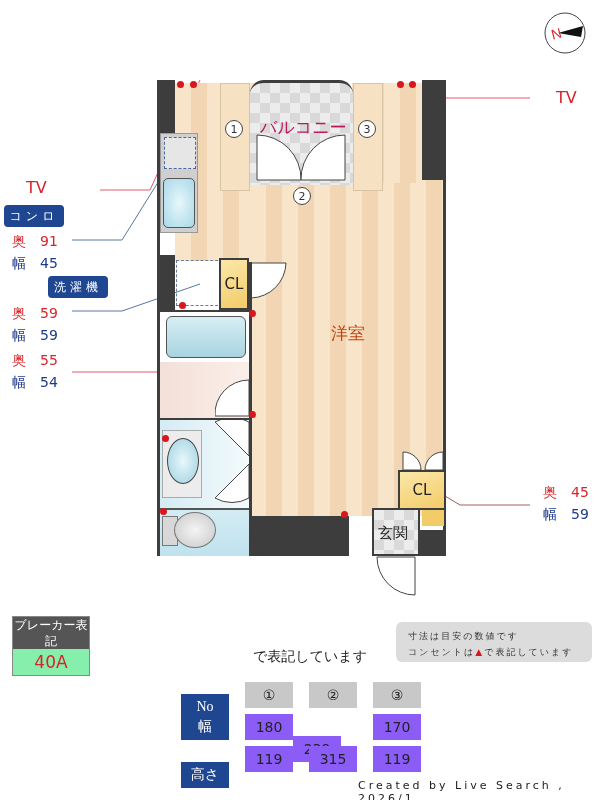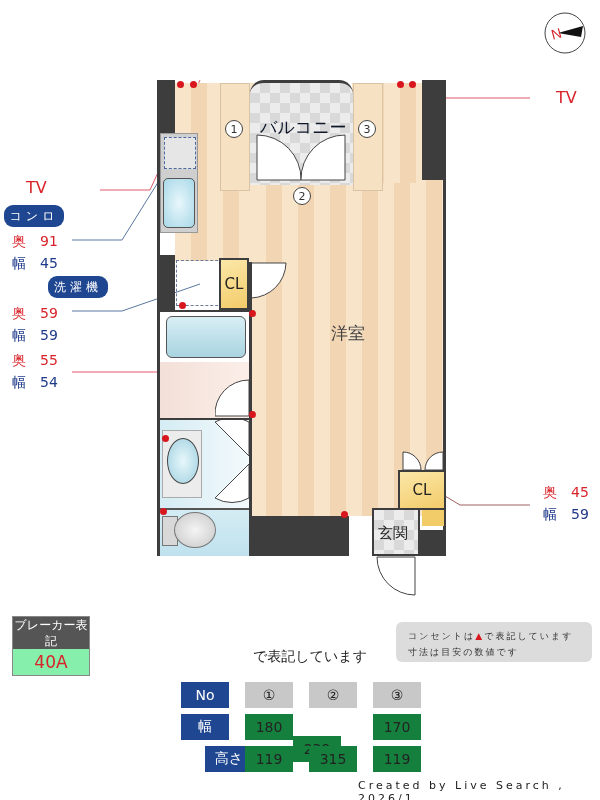--- a/index.html
+++ b/index.html
@@ -2,37 +2,37 @@
 <html><head>
 <meta charset="utf-8">
 <style>
   html, body { margin:0; padding:0; }
   body { width:600px; height:800px; position:relative; background:#ffffff; overflow:hidden;
          font-family: "DejaVu Sans", "Liberation Sans", sans-serif; }
   .abs { position:absolute; }
   .red { color:#d8232a; }
   .blue { color:#1e3a8a; }
   .tag { background:#1f4690; color:#fff; font-size:12px; letter-spacing:4px; text-align:center;
-         border-radius:9px; line-height:22px; }
+         border-radius:4px; line-height:22px; }
   .kv { font-size:14px; display:flex; gap:14px; }
   .stripe { background: repeating-linear-gradient(90deg, #f8e4c8 0px, #f8e4c8 16px, #f2d6b4 16px, #f2d6b4 32px); }
   .wall { background:#3d3d3d; }
   .cl { background: linear-gradient(160deg, #fbe7a8, #f3cc6a); border:2px solid #3d3d3d; box-sizing:border-box;
         display:flex; align-items:center; justify-content:center; font-size:15px; color:#222; }
   .tile { background-color:#ececec;
           background-image: linear-gradient(45deg, #d9d9d9 25%, transparent 25%, transparent 75%, #d9d9d9 75%),
                             linear-gradient(45deg, #d9d9d9 25%, transparent 25%, transparent 75%, #d9d9d9 75%);
           background-size:20px 20px; background-position:0 0, 10px 10px; }
   .circ { width:16px; height:16px; border:1px solid #444; border-radius:50%; background:#fff; font-size:11px;
           display:flex; align-items:center; justify-content:center; color:#333; }
   .dot { width:7px; height:7px; border-radius:50%; background:#d8161e; }
   .cell { position:absolute; width:48px; height:26px; display:flex; align-items:center; justify-content:center; font-size:14px; color:#222; }
   .hdr { background:#1f4690; color:#fff; }
   .gry { background:#c8c8c8; }
-  .lt { background:#15803d; }
+  .lt { background:#8b5cf6; }
 </style>
 </head>
 <body>
 
 <div class="abs" style="left:543px;top:11px;width:44px;height:44px;">
   <svg width="44" height="44">
     <circle cx="22" cy="22" r="20" fill="#fff" stroke="#444" stroke-width="1"></circle>
     <polygon points="15,22 40,15 38,26" fill="#111"></polygon>
     <text x="8" y="28" font-size="14" fill="#d8232a" font-family="Liberation Sans, sans-serif" transform="rotate(-15 12 22)">N</text>
   </svg>
@@ -92,21 +92,21 @@
   <div class="abs wall" style="left:0;top:0;width:18px;height:95px;"></div>
   <div class="abs wall" style="left:265px;top:0;width:24px;height:102px;"></div>
   <div class="abs" style="left:0;top:0;width:3px;height:476px;background:#3d3d3d;"></div>
   <div class="abs" style="left:286px;top:0;width:3px;height:476px;background:#3d3d3d;"></div>
 
   <div class="abs stripe" style="left:18px;top:3px;width:80px;height:178px;"></div>
   <div class="abs stripe" style="left:93px;top:100px;width:193px;height:336px;"></div>
   <div class="abs stripe" style="left:195px;top:3px;width:70px;height:100px;"></div>
 
   <div class="abs tile" style="left:93px;top:0;width:103px;height:102px;border-top:3px solid #3d3d3d;border-radius:14px 14px 0 0;"></div>
-  <div class="abs" style="left:103px;top:36px;font-size:17px;color:#0f172a;">バルコニー</div>
+  <div class="abs" style="left:103px;top:36px;font-size:17px;color:#be185d;">バルコニー</div>
   <div class="abs" style="left:63px;top:3px;width:30px;height:108px;background:#f6e1c2;border:1px solid #d8c4a4;box-sizing:border-box;"></div>
   <div class="abs" style="left:196px;top:3px;width:30px;height:108px;background:#f6e1c2;border:1px solid #d8c4a4;box-sizing:border-box;"></div>
 
   <svg class="abs" style="left:98px;top:50px;" width="92" height="52">
     <path d="M2,50 L2,5 A44,44 0 0 1 46,50 Z" fill="#fff" stroke="#444" stroke-width="1"></path>
     <path d="M90,50 L90,5 A44,44 0 0 0 46,50 Z" fill="#fff" stroke="#444" stroke-width="1"></path>
   </svg>
   <div class="abs circ" style="left:68px;top:40px;">1</div>
   <div class="abs circ" style="left:201px;top:40px;">3</div>
   <div class="abs circ" style="left:136px;top:107px;">2</div>
@@ -152,57 +152,57 @@
   </svg>
   <div class="abs cl" style="left:241px;top:390px;width:48px;height:40px;">CL</div>
   <div class="abs" style="left:265px;top:430px;width:22px;height:16px;background:#f3cc6a;"></div>
 
   <div class="abs tile" style="left:215px;top:428px;width:48px;height:48px;border:2px solid #3d3d3d;box-sizing:border-box;"></div>
   <div class="abs" style="left:221px;top:444px;font-size:15px;color:#222;">玄関</div>
   <svg class="abs" style="left:218px;top:476px;" width="44" height="42">
     <path d="M2,1 A38,38 0 0 0 40,39 L40,1 Z" fill="#fff" stroke="#444" stroke-width="1"></path>
   </svg>
 
-  <div class="abs" style="left:174px;top:242px;font-size:17px;color:#404040;">洋室</div>
+  <div class="abs" style="left:174px;top:242px;font-size:17px;color:#c2410c;">洋室</div>
 
   <div class="abs dot" style="left:20px;top:1px;"></div>
   <div class="abs dot" style="left:33px;top:1px;"></div>
   <div class="abs dot" style="left:240px;top:1px;"></div>
   <div class="abs dot" style="left:252px;top:1px;"></div>
   <div class="abs dot" style="left:22px;top:222px;"></div>
   <div class="abs dot" style="left:92px;top:230px;"></div>
   <div class="abs dot" style="left:92px;top:331px;"></div>
   <div class="abs dot" style="left:5px;top:355px;"></div>
   <div class="abs dot" style="left:3px;top:428px;"></div>
   <div class="abs dot" style="left:184px;top:431px;"></div>
 </div>
 
 <div class="abs" style="left:12px;top:616px;width:76px;border:1px solid #888;">
   <div style="background:#555;color:#fff;font-size:12px;text-align:center;line-height:16px;">ブレーカー表記</div>
   <div class="red" style="font-size:17px;text-align:center;line-height:26px;background:#86efac;">40A</div>
 </div>
 
 <div class="abs" style="left:396px;top:622px;width:196px;height:40px;background:#dcdcdc;border-radius:6px;font-size:9px;color:#333;letter-spacing:2px;padding:6px 12px;box-sizing:border-box;line-height:16px;">
+  <div>寸法は目安の数値です</div>
   <div>
     <span>コンセントは</span><span style="color:#d8161e;">▲</span><span>で表記しています</span>
   </div>
-  <div>寸法は目安の数値です</div>
 </div>
 
 <div class="abs" style="left:253px;top:648px;font-size:14px;color:#222;">で表記しています</div>
 <div class="abs" style="left:181px;top:682px;width:240px;height:92px;">
-  <div class="cell hdr" style="left:0;top:0;">No</div>
+  <div class="cell hdr" style="left:0;top:12px;font-family:Liberation Serif, serif;">No</div>
   <div class="cell gry" style="left:64px;top:0;">①</div>
   <div class="cell gry" style="left:128px;top:0;">②</div>
   <div class="cell gry" style="left:192px;top:0;">③</div>
 
   <div class="cell hdr" style="left:0;top:32px;">幅</div>
   <div class="cell lt" style="left:64px;top:32px;">180</div>
   <div class="cell lt" style="left:112px;top:32px;margin-top:22px;">239</div>
   <div class="cell lt" style="left:192px;top:32px;">170</div>
 
-  <div class="cell hdr" style="left:0;top:64px;margin-left:24px;">高さ</div>
+  <div class="cell hdr" style="left:0;top:80px;">高さ</div>
   <div class="cell lt" style="left:64px;top:64px;">119</div>
   <div class="cell lt" style="left:128px;top:64px;">315</div>
   <div class="cell lt" style="left:192px;top:64px;">119</div>
 </div>
 
 <div class="abs" style="left:358px;top:779px;font-size:11px;letter-spacing:3px;color:#222;">Created by Live Search , 2026/1</div>
 
 </body></html>

